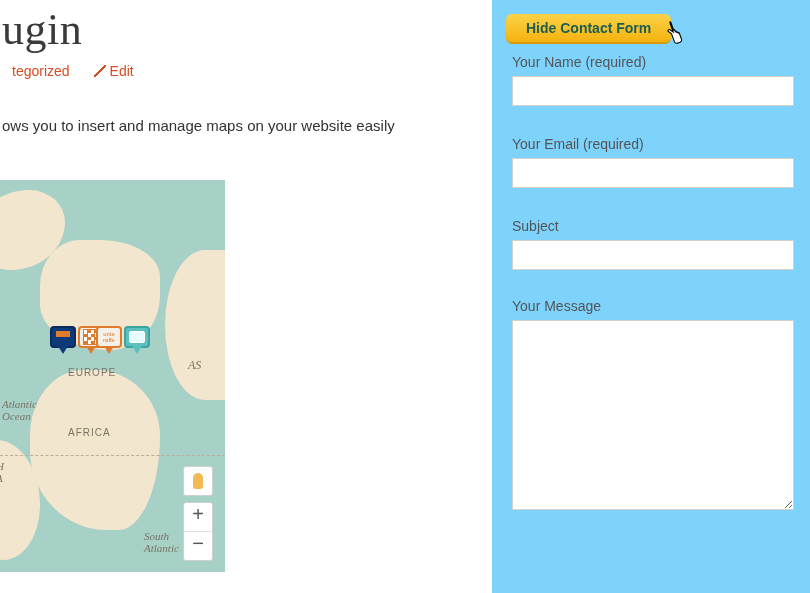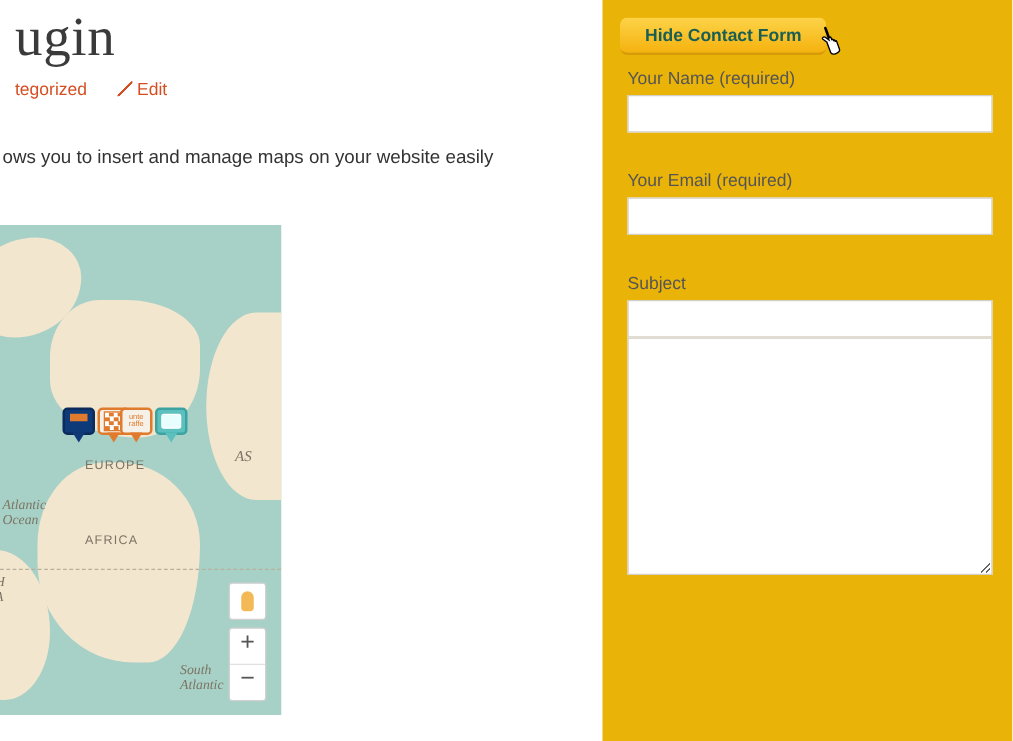--- a/index.html
+++ b/index.html
@@ -23,21 +23,21 @@
     position: relative;
     padding-left: 0;
     box-sizing: border-box;
     font-family: Georgia, "Times New Roman", serif;
     color: #3a3a3a;
   }
   .main-col h1 {
     font-size: 44px;
     font-weight: 400;
     margin: 4px 0 8px 0;
-    padding-left: 12px;
+    padding-left: 2px;
     letter-spacing: 0.5px;
   }
   .meta-row {
     font-size: 14px;
     color: #d54e21;
     font-family: "Helvetica Neue", Arial, sans-serif;
     padding-left: 12px;
     display: flex;
     gap: 24px;
   }
@@ -144,22 +144,22 @@
   }
   .zoom-ctrl div{
     height:28px;line-height:28px;text-align:center;font:20px Arial;color:#555;
     user-select:none;
   }
   .zoom-ctrl div:first-child{border-bottom:1px solid #e0e0e0;}
 
   
   .sidebar {
     flex: 1;
-    margin-left: 2px;
-    background:#eab308;
+    margin-left: 12px;
+    background:#7dd3fc;
     padding: 14px 16px 20px 20px;
     font-family: "Helvetica Neue", Arial, sans-serif;
     color:#555;
     position:relative;
     box-sizing:border-box;
   }
   .hide-btn{
     display:inline-block;
     padding:6px 20px;
     font-size:14px;
@@ -296,17 +296,18 @@
 
     <label class="field-label first-label">Your Name (required)</label>
     <input class="text" type="text" style="">
 
     <label class="field-label subject-gap" style="margin-top:30px">Your Email (required)</label>
     <input class="text" type="text" style="">
 
     <label class="field-label subject-gap">Subject</label>
     <input class="text" type="text" style="">
 
+    <label class="field-label message-gap">Your Message</label>
     <textarea class="msg" style=""></textarea>
 
   </div>
 
 </div>
 
 </body></html>

